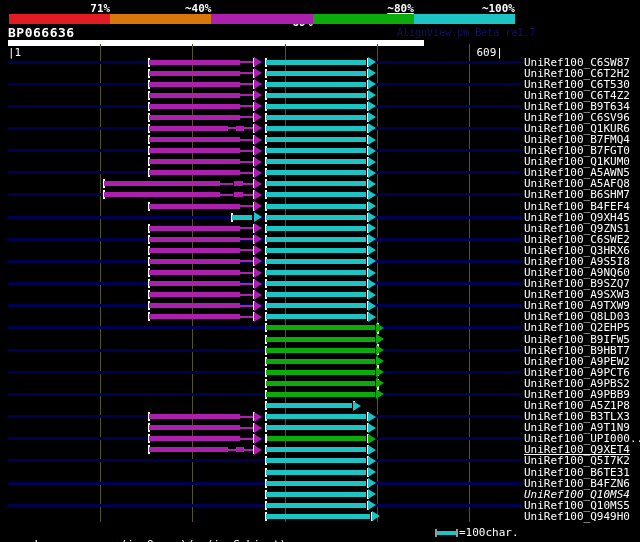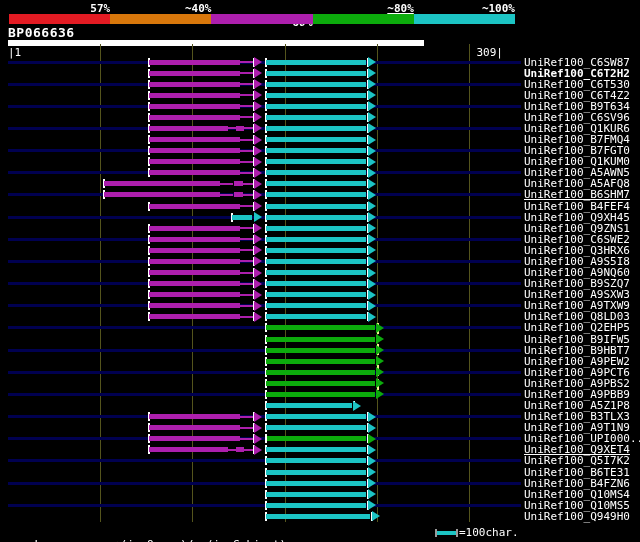--- a/index.html
+++ b/index.html
@@ -19,39 +19,40 @@
   .sym-q{color:#efef8f;}
   .sym-s{color:#1cc4c4;}
   .legend-tick{width:2px;height:8px;background:#9a9a9a;}
 </style>
 </head>
 <body>
 
 <div id="screen">
 
   <div id="scale-labels">
-      <div class="abs scale-label" style="left: 50.2px; top: 3px; width: 60px; height: 11px;">57%</div>
+      <div class="abs scale-label" style="left: 50.2px; top: 3px; width: 60px; height: 11px;">71%</div>
       <div class="abs scale-label" style="left: 151.4px; top: 3px; width: 60px; height: 11px;">~40%</div>
       <div class="abs scale-label" style="left: 252.6px; top: 17px; width: 60px; height: 11px; font-style: italic;">~60%</div>
       <div class="abs scale-label" style="left: 353.8px; top: 3px; width: 60px; height: 11px; text-decoration: underline;">~80%</div>
       <div class="abs scale-label" style="left: 455px; top: 3px; width: 60px; height: 11px;">~100%</div>
     </div>
   <div id="scale-bar" class="abs" style="left:0;top:0;">
       <div class="abs" style="left: 9px; top: 14px; width: 101.2px; height: 10px; background: rgb(227, 27, 35);"></div>
       <div class="abs" style="left: 110.2px; top: 14px; width: 101.2px; height: 10px; background: rgb(216, 119, 11);"></div>
       <div class="abs" style="left: 211.4px; top: 14px; width: 101.2px; height: 10px; background: rgb(173, 31, 173);"></div>
       <div class="abs" style="left: 312.6px; top: 14px; width: 101.2px; height: 10px; background: rgb(12, 171, 12);"></div>
       <div class="abs" style="left: 413.8px; top: 14px; width: 101.2px; height: 10px; background: rgb(28, 196, 196);"></div>
     </div>
 
   <div class="abs query-id" style="left:8px;top:26px;">BP066636</div>
+  <div class="abs watermark" style="left:397px;top:27px;">AlignView.pm Beta re1.7</div>
 
   <div class="abs ruler-bar" style="left:8px;top:40px;width:416px;height:6px;"></div>
   <div class="abs ruler-label" style="left:8px;top:47px;">|1</div>
-  <div class="abs ruler-label" style="left:420px;top:47px;width:83px;text-align:right;">309|</div>
+  <div class="abs ruler-label" style="left:420px;top:47px;width:83px;text-align:right;">609|</div>
 
   <div id="grid-layer">
       <div class="abs gridline" style="left: 100px; top: 44px; width: 1px; height: 478px; background: rgb(84, 84, 28);"></div>
       <div class="abs gridline" style="left: 192px; top: 44px; width: 1px; height: 478px; background: rgb(84, 84, 28);"></div>
       <div class="abs gridline" style="left: 285px; top: 44px; width: 1px; height: 478px; background: rgb(84, 84, 28);"></div>
       <div class="abs gridline" style="left: 377px; top: 44px; width: 1px; height: 478px; background: rgb(84, 84, 28);"></div>
       <div class="abs gridline" style="left: 469px; top: 44px; width: 1px; height: 478px; background: rgb(84, 84, 28);"></div>
     </div>
   <div id="marker-layer">
       <div class="abs yellow-dash" style="left: 377px; top: 322.992px; width: 2px; height: 76.498px;"></div>
@@ -70,21 +71,21 @@
       <div class="abs rowlabel" style="left: 524px; top: 56.5px; width: 116px; height: 11px;">UniRef100_C6SW87</div>
       <div class="abs" style="left: 147.616px; top: 68.583px; width: 2px; height: 9px; background: rgb(255, 255, 255);"></div>
       <div class="abs" style="left: 148.523px; top: 70.583px; width: 91.5666px; height: 5px; background: rgb(173, 31, 173);"></div>
       <div class="abs" style="left: 240.09px; top: 72.083px; width: 12.6924px; height: 2px; background: rgb(173, 31, 173);"></div>
       <div class="abs" style="left: 252.782px; top: 68.583px; width: 2px; height: 9px; background: rgb(255, 255, 255);"></div>
       <div class="abs arrow" style="left: 253.689px; top: 68.083px; border-left-color: rgb(173, 31, 173);"></div>
       <div class="abs" style="left: 264.568px; top: 68.583px; width: 2px; height: 9px; background: rgb(255, 255, 255);"></div>
       <div class="abs" style="left: 266.381px; top: 70.583px; width: 99.726px; height: 5px; background: rgb(28, 196, 196);"></div>
       <div class="abs" style="left: 367.014px; top: 68.583px; width: 2px; height: 9px; background: rgb(255, 255, 255);"></div>
       <div class="abs arrow" style="left: 367.92px; top: 68.083px; border-left-color: rgb(28, 196, 196);"></div>
-      <div class="abs rowlabel" style="left: 524px; top: 67.583px; width: 111px; height: 11px; font-weight: bold;">UniRef100_C6T2H2</div>
+      <div class="abs rowlabel" style="left: 524px; top: 67.583px; width: 111px; height: 11px;">UniRef100_C6T2H2</div>
       <div class="abs" style="left: 8px; top: 82.666px; width: 513px; height: 3px; background: rgb(0, 0, 80);"></div>
       <div class="abs" style="left: 147.616px; top: 79.666px; width: 2px; height: 9px; background: rgb(255, 255, 255);"></div>
       <div class="abs" style="left: 148.523px; top: 81.666px; width: 91.5666px; height: 5px; background: rgb(173, 31, 173);"></div>
       <div class="abs" style="left: 240.09px; top: 83.166px; width: 12.6924px; height: 2px; background: rgb(173, 31, 173);"></div>
       <div class="abs" style="left: 252.782px; top: 79.666px; width: 2px; height: 9px; background: rgb(255, 255, 255);"></div>
       <div class="abs arrow" style="left: 253.689px; top: 79.166px; border-left-color: rgb(173, 31, 173);"></div>
       <div class="abs" style="left: 264.568px; top: 79.666px; width: 2px; height: 9px; background: rgb(255, 255, 255);"></div>
       <div class="abs" style="left: 266.381px; top: 81.666px; width: 99.726px; height: 5px; background: rgb(28, 196, 196);"></div>
       <div class="abs" style="left: 367.014px; top: 79.666px; width: 2px; height: 9px; background: rgb(255, 255, 255);"></div>
       <div class="abs arrow" style="left: 367.92px; top: 79.166px; border-left-color: rgb(28, 196, 196);"></div>
@@ -192,21 +193,21 @@
       <div class="abs" style="left: 104.1px; top: 192.496px; width: 116.045px; height: 5px; background: rgb(173, 31, 173);"></div>
       <div class="abs" style="left: 220.144px; top: 193.996px; width: 12.6924px; height: 2px; background: rgb(173, 31, 173);"></div>
       <div class="abs" style="left: 233.743px; top: 192.496px; width: 9.066px; height: 5px; background: rgb(173, 31, 173);"></div>
       <div class="abs" style="left: 242.809px; top: 193.996px; width: 9.9726px; height: 2px; background: rgb(173, 31, 173);"></div>
       <div class="abs" style="left: 252.782px; top: 190.496px; width: 2px; height: 9px; background: rgb(255, 255, 255);"></div>
       <div class="abs arrow" style="left: 253.689px; top: 189.996px; border-left-color: rgb(173, 31, 173);"></div>
       <div class="abs" style="left: 264.568px; top: 190.496px; width: 2px; height: 9px; background: rgb(255, 255, 255);"></div>
       <div class="abs" style="left: 266.381px; top: 192.496px; width: 99.726px; height: 5px; background: rgb(28, 196, 196);"></div>
       <div class="abs" style="left: 367.014px; top: 190.496px; width: 2px; height: 9px; background: rgb(255, 255, 255);"></div>
       <div class="abs arrow" style="left: 367.92px; top: 189.996px; border-left-color: rgb(28, 196, 196);"></div>
-      <div class="abs rowlabel" style="left: 524px; top: 189.496px; width: 116px; height: 11px; text-decoration: underline;">UniRef100_B6SHM7</div>
+      <div class="abs rowlabel" style="left: 524px; top: 189.496px; width: 116px; height: 11px;">UniRef100_B6SHM7</div>
       <div class="abs" style="left: 147.616px; top: 201.579px; width: 2px; height: 9px; background: rgb(255, 255, 255);"></div>
       <div class="abs" style="left: 148.523px; top: 203.579px; width: 91.5666px; height: 5px; background: rgb(173, 31, 173);"></div>
       <div class="abs" style="left: 240.09px; top: 205.079px; width: 12.6924px; height: 2px; background: rgb(173, 31, 173);"></div>
       <div class="abs" style="left: 252.782px; top: 201.579px; width: 2px; height: 9px; background: rgb(255, 255, 255);"></div>
       <div class="abs arrow" style="left: 253.689px; top: 201.079px; border-left-color: rgb(173, 31, 173);"></div>
       <div class="abs" style="left: 264.568px; top: 201.579px; width: 2px; height: 9px; background: rgb(255, 255, 255);"></div>
       <div class="abs" style="left: 266.381px; top: 203.579px; width: 99.726px; height: 5px; background: rgb(28, 196, 196);"></div>
       <div class="abs" style="left: 367.014px; top: 201.579px; width: 2px; height: 9px; background: rgb(255, 255, 255);"></div>
       <div class="abs arrow" style="left: 367.92px; top: 201.079px; border-left-color: rgb(28, 196, 196);"></div>
       <div class="abs rowlabel" style="left: 524px; top: 200.579px; width: 116px; height: 11px;">UniRef100_B4FEF4</div>
@@ -408,21 +409,21 @@
       <div class="abs" style="left: 8px; top: 481.654px; width: 513px; height: 3px; background: rgb(0, 0, 80);"></div>
       <div class="abs" style="left: 264.568px; top: 478.654px; width: 2px; height: 9px; background: rgb(255, 255, 255);"></div>
       <div class="abs" style="left: 266.381px; top: 480.654px; width: 99.726px; height: 5px; background: rgb(28, 196, 196);"></div>
       <div class="abs" style="left: 367.014px; top: 478.654px; width: 2px; height: 9px; background: rgb(255, 255, 255);"></div>
       <div class="abs arrow" style="left: 367.92px; top: 478.154px; border-left-color: rgb(28, 196, 196);"></div>
       <div class="abs rowlabel" style="left: 524px; top: 477.654px; width: 116px; height: 11px;">UniRef100_B4FZN6</div>
       <div class="abs" style="left: 264.568px; top: 489.737px; width: 2px; height: 9px; background: rgb(255, 255, 255);"></div>
       <div class="abs" style="left: 266.381px; top: 491.737px; width: 99.726px; height: 5px; background: rgb(28, 196, 196);"></div>
       <div class="abs" style="left: 367.014px; top: 489.737px; width: 2px; height: 9px; background: rgb(255, 255, 255);"></div>
       <div class="abs arrow" style="left: 367.92px; top: 489.237px; border-left-color: rgb(28, 196, 196);"></div>
-      <div class="abs rowlabel" style="left: 524px; top: 488.737px; width: 116px; height: 11px;">UniRef100_Q10MS4</div>
+      <div class="abs rowlabel" style="left: 524px; top: 488.737px; width: 116px; height: 11px; font-style: italic;">UniRef100_Q10MS4</div>
       <div class="abs" style="left: 8px; top: 503.82px; width: 513px; height: 3px; background: rgb(0, 0, 80);"></div>
       <div class="abs" style="left: 264.568px; top: 500.82px; width: 2px; height: 9px; background: rgb(255, 255, 255);"></div>
       <div class="abs" style="left: 266.381px; top: 502.82px; width: 99.726px; height: 5px; background: rgb(28, 196, 196);"></div>
       <div class="abs" style="left: 367.014px; top: 500.82px; width: 2px; height: 9px; background: rgb(255, 255, 255);"></div>
       <div class="abs arrow" style="left: 367.92px; top: 500.32px; border-left-color: rgb(28, 196, 196);"></div>
       <div class="abs rowlabel" style="left: 524px; top: 499.82px; width: 116px; height: 11px;">UniRef100_Q10MS5</div>
       <div class="abs" style="left: 264.568px; top: 511.903px; width: 2px; height: 9px; background: rgb(255, 255, 255);"></div>
       <div class="abs" style="left: 266.381px; top: 513.903px; width: 103.352px; height: 5px; background: rgb(28, 196, 196);"></div>
       <div class="abs" style="left: 370.64px; top: 511.903px; width: 2px; height: 9px; background: rgb(255, 255, 255);"></div>
       <div class="abs arrow" style="left: 371.547px; top: 511.403px; border-left-color: rgb(28, 196, 196);"></div>

